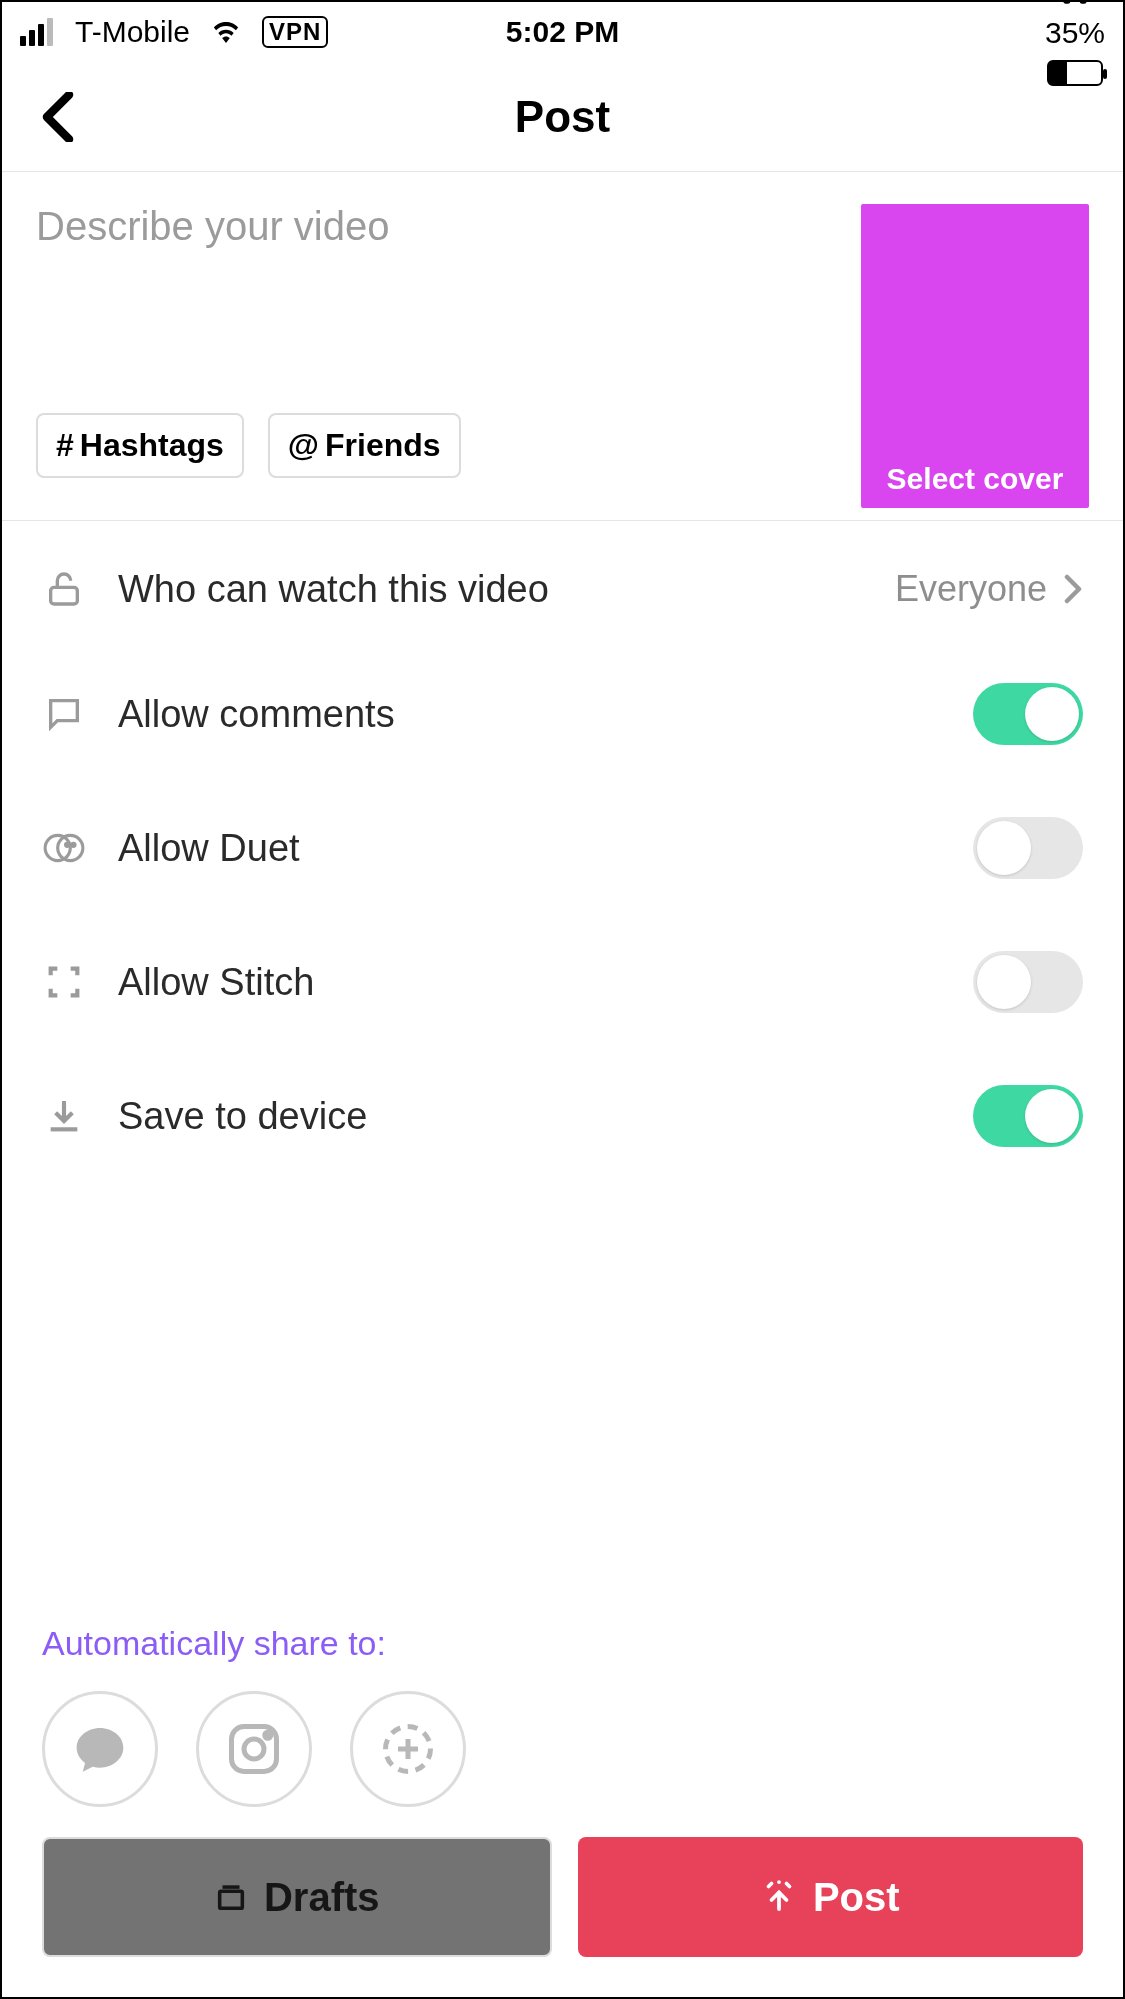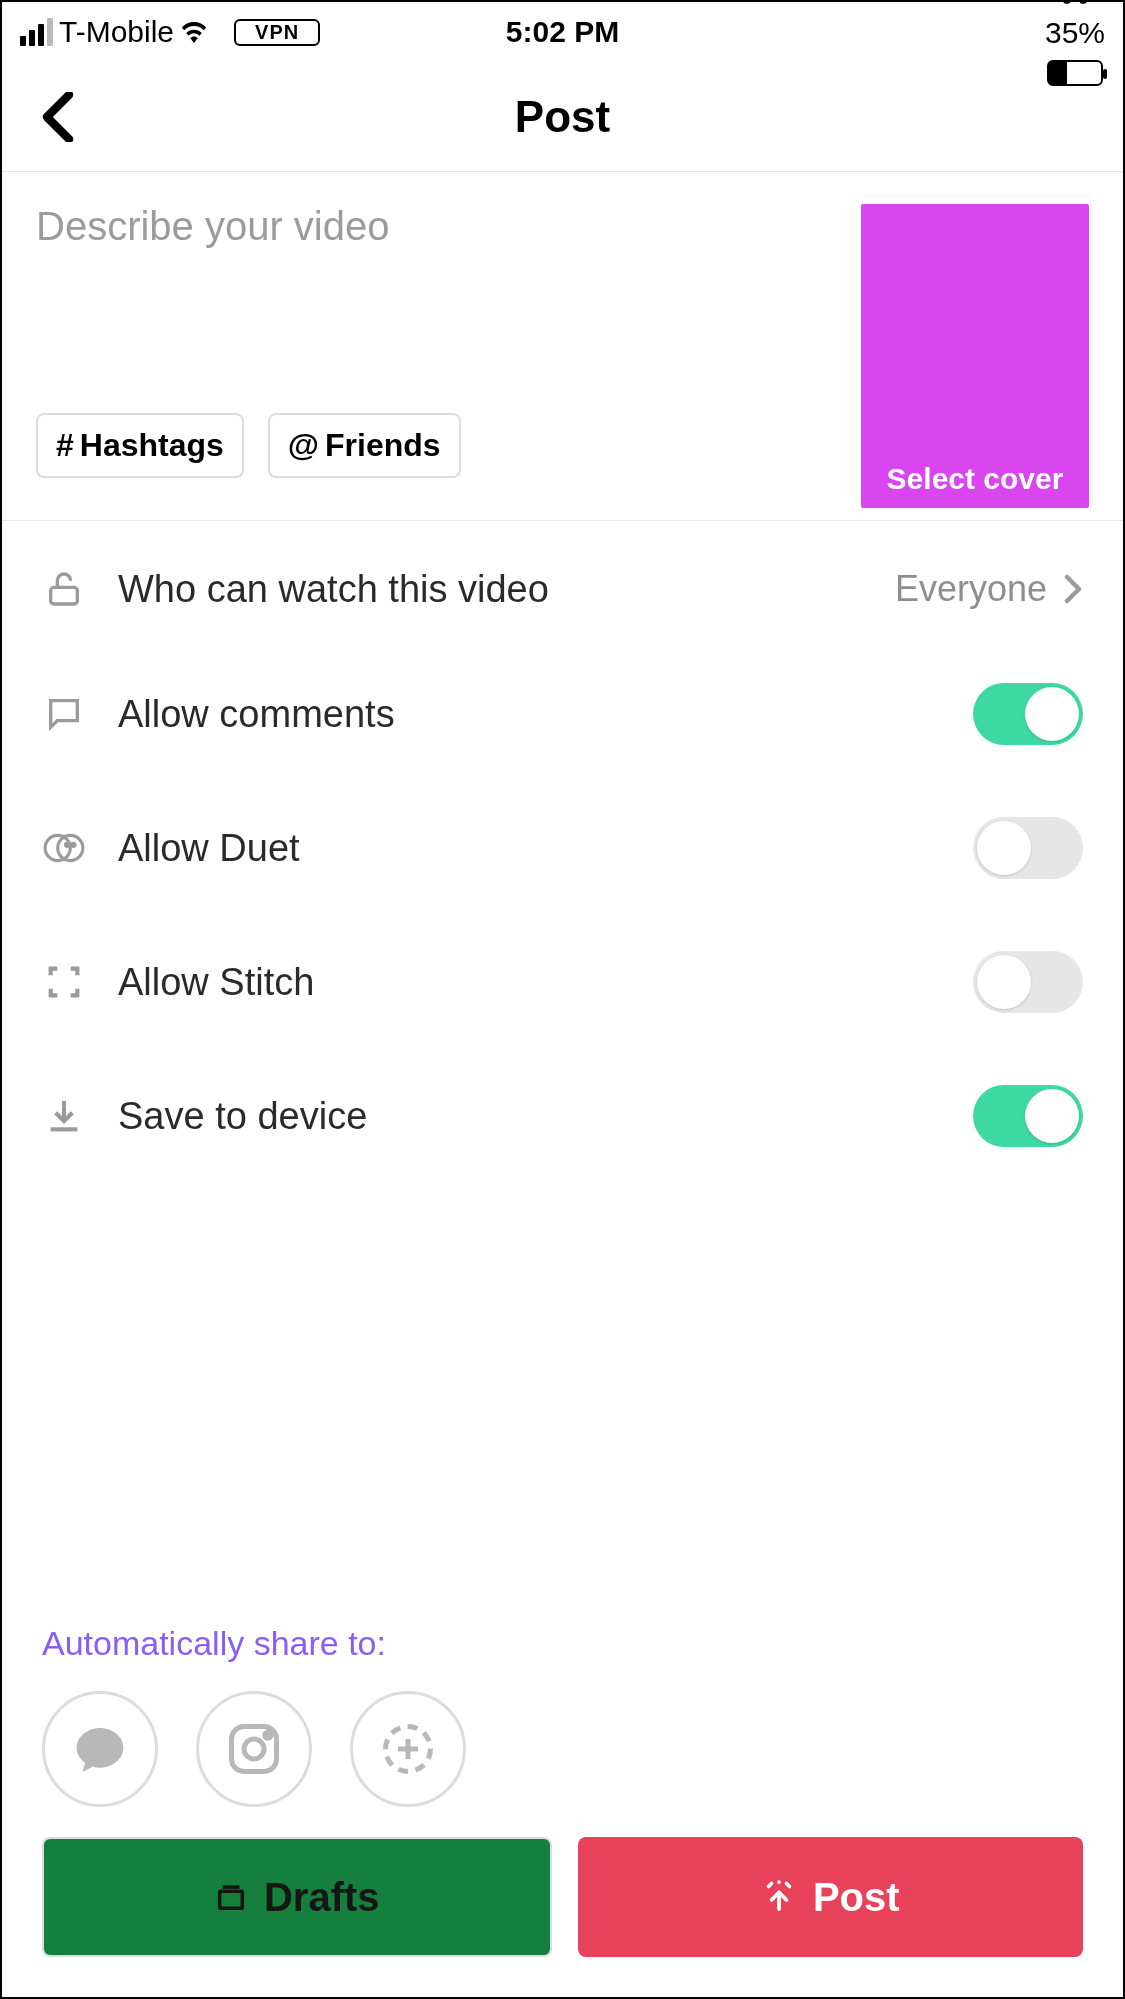--- a/index.html
+++ b/index.html
@@ -1,28 +1,28 @@
 <!DOCTYPE html>
 <html><head>
 <meta charset="utf-8">
 <style>
   * { box-sizing: border-box; margin: 0; padding: 0; }
   html, body { width: 1125px; height: 1999px; font-family: -apple-system, Helvetica, Arial, sans-serif; background: #fff; }
   body { display: flex; flex-direction: column; border: 2px solid #000; }
 
   
   .status-bar { height: 60px; display: flex; align-items: center; justify-content: space-between; padding: 0 18px; font-size: 30px; font-weight: 500; }
-  .status-left { display: flex; align-items: center; gap: 6px; justify-content: flex-end; }
+  .status-left { display: flex; align-items: center; gap: 22px; justify-content: flex-end; }
   .status-right { display: flex; align-items: center; gap: 10px; flex-direction: column; }
   .signal-bars { display: flex; align-items: flex-end; gap: 3px; }
   .signal-bars span { width: 6px; background: #000; border-radius: 1px; }
   .signal-bars span:nth-child(1){height:10px;} .signal-bars span:nth-child(2){height:16px;}
   .signal-bars span:nth-child(3){height:22px;} .signal-bars span:nth-child(4){height:28px; background:#bbb;}
   .wifi-icon { font-size: 26px; }
-  .vpn-badge { border: 2.5px solid #000; border-radius: 6px; padding: 0 19px; font-size: 20px; font-weight: 700; letter-spacing: 1px; margin-left: 20px; }
+  .vpn-badge { border: 2.5px solid #000; border-radius: 6px; padding: 0 5px; font-size: 24px; font-weight: 700; letter-spacing: 1px; }
   .time-center { position: absolute; left: 50%; transform: translateX(-50%); font-weight: 600; }
   .battery { width: 56px; height: 26px; border: 2.5px solid #000; border-radius: 6px; position: relative; display:flex; align-items:center; }
   .battery::after { content:''; position:absolute; right:-6px; top:7px; width:4px; height:10px; background:#000; border-radius:2px; }
   .battery-fill { width: 35%; height: 100%; background: #000; border-radius: 2px 0 0 2px; }
 
   
   .nav { height: 110px; display:flex; align-items:center; justify-content:center; position:relative; border-bottom: 1px solid #e6e6e6; }
   .back-btn { position:absolute; left: 28px; width: 56px; height: 56px; display:flex; align-items:center; justify-content:center; }
   .nav-title { font-size: 44px; font-weight: 800; }
 
@@ -55,21 +55,21 @@
 
   
   .share { padding: 0 40px 30px 40px; }
   .share-label { color:#8b5cf6; font-size: 34px; margin-bottom: 28px; }
   .share-row { display:flex; gap: 38px; }
   .share-btn { width: 116px; height:116px; border-radius:50%; border:3px solid #dcdcdc; display:flex; align-items:center; justify-content:center; color:#b8b8b8; }
 
   
   .bottom { display:flex; gap: 26px; padding: 0 40px 40px 40px; }
   .big-btn { flex:1; height: 120px; border-radius: 8px; display:flex; align-items:center; justify-content:center; gap: 16px; font-size: 40px; font-weight: 800; }
-  .drafts { border: 2px solid #dcdcdc; background:#15803d; color:#161616; }
+  .drafts { border: 2px solid #dcdcdc; background:#737373; color:#161616; }
   .post-btn { background: #e8415a; color:#fff; }
 
   svg { display:block; }
 </style>
 </head>
 <body>
 
 <div class="status-bar">
   <div class="status-left">
     <div class="signal-bars">

